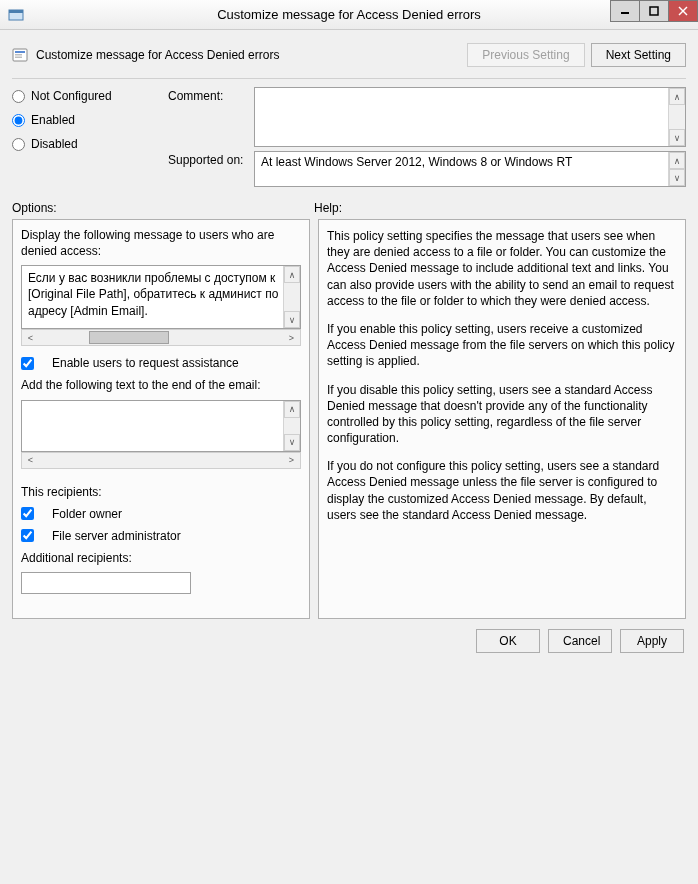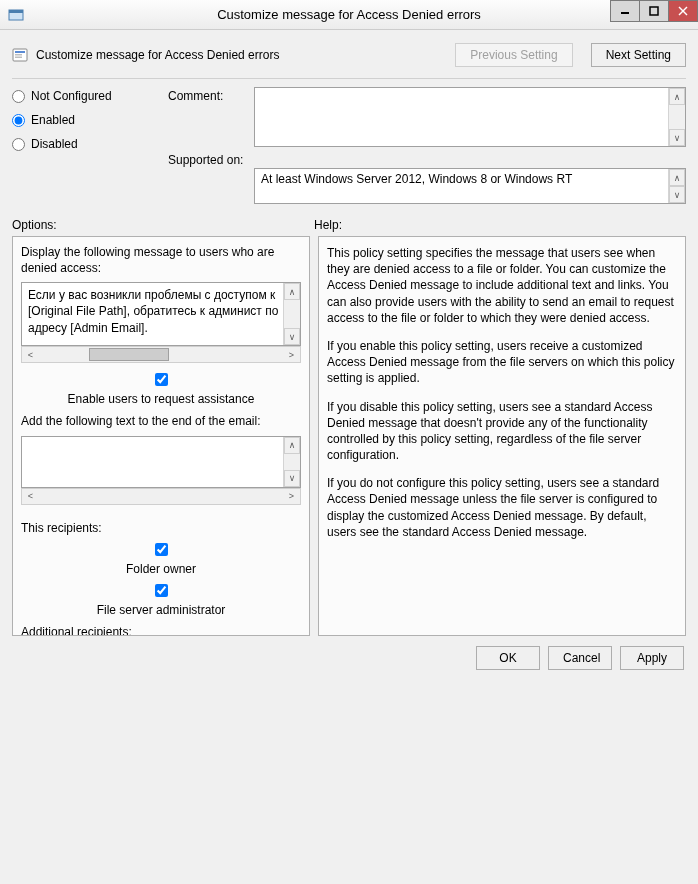--- a/index.html
+++ b/index.html
@@ -56,21 +56,21 @@
     align-items:center;
     margin-bottom:8px;
     height:30px;
   }
   .header-row .policy-icon {
     width:16px; height:16px;
     margin-right:8px;
     display:inline-flex;
   }
   .header-title { flex:1; font-size:12px; }
-  .nav-btns { display:flex; gap:18px; }
+  .nav-btns { display:flex; gap:6px; }
   .btn {
     height:24px;
     padding: 0 14px;
     background:#f0f0f0;
     border:1px solid #adadad;
     font-size:12px;
     font-family:inherit;
     cursor:pointer;
   }
   .btn[disabled]{ color:#a0a0a0; border-color:#cfcfcf; background:#f4f4f4; cursor:default;}
@@ -103,21 +103,20 @@
     border-left:1px solid #d4d4d4;
     display:flex; flex-direction:column; justify-content:space-between;
   }
   .sbtn{height:17px; display:flex; align-items:center; justify-content:center; font-size:9px; background:#f0f0f0; color:#606060; border:1px solid #cfcfcf;}
   .supported-box {
     position:relative;
     border:1px solid #a0a0a0;
     background:#fff;
     height:36px;
     overflow:hidden;
-    margin-top:17px;
   }
   .supported-text{
     padding:3px 20px 3px 6px;
     font-size:12px;
   }
   .section-labels{
     display:flex;
     margin-top:14px;
     margin-bottom:4px;
   }
@@ -153,21 +152,21 @@
     line-height:1.35;
   }
   .fake-hscroll{
     height:17px; background:#f0f0f0;
     border:1px solid #cfcfcf;
     display:flex; justify-content:space-between; align-items:center;
     margin-bottom:10px;
   }
   .hbtn{width:17px; height:15px; display:flex; align-items:center; justify-content:center; font-size:9px; color:#606060;}
   .thumb{width:80px; height:13px; background:#cdcdcd; border:1px solid #a0a0a0; margin-left:50px;}
-  .check-row{display:flex; align-items:center; gap:6px; margin-bottom:8px;flex-direction:column;}
+  .check-row{display:flex; align-items:center; gap:18px; margin-bottom:8px;}
   .text-input{
     width:170px; height:22px;
     border:1px solid #a0a0a0; background:#fff;
     padding:2px 4px; font-family:inherit; font-size:12px;
   }
   .sub-heading{margin:16px 0 8px;}
   .footer{
     display:flex;
     justify-content:flex-end;
     gap:8px;

